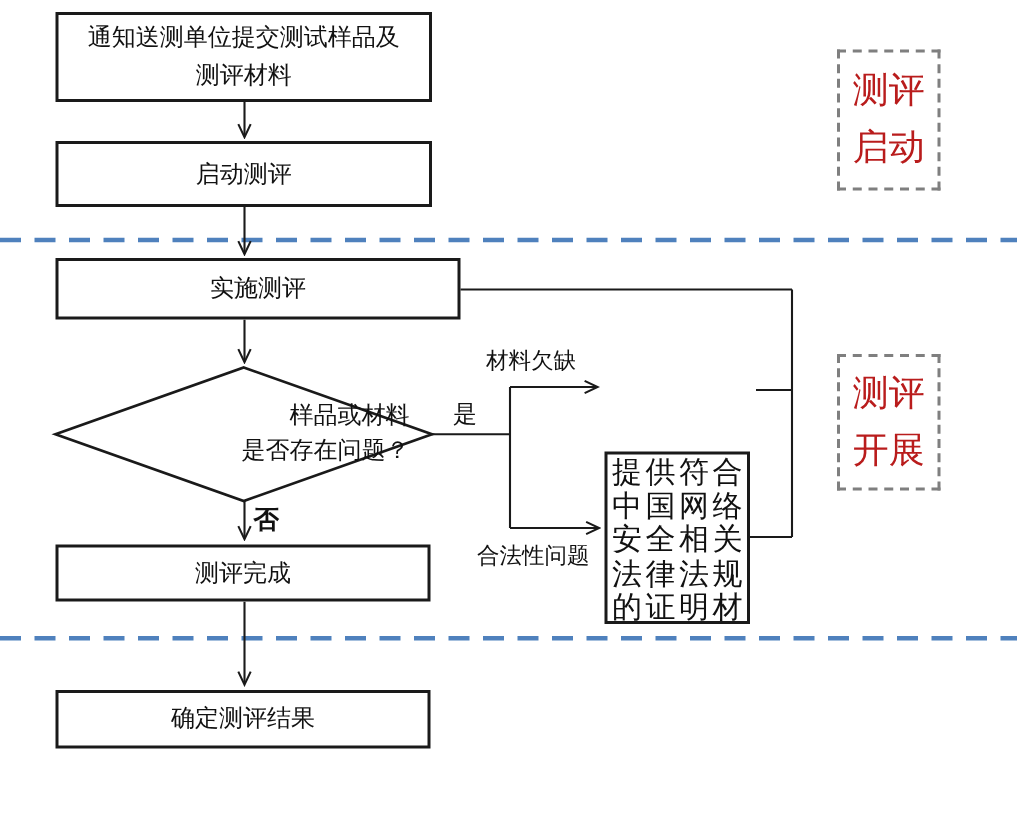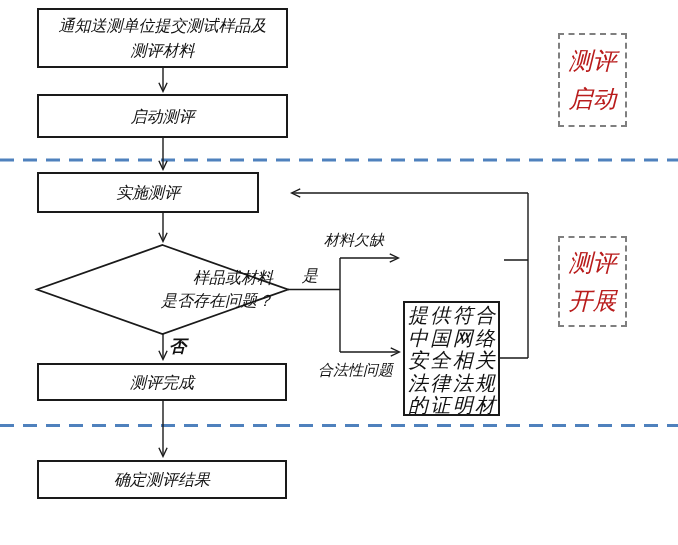--- a/index.html
+++ b/index.html
@@ -1,18 +1,18 @@
 <!DOCTYPE html>
 <html><head>
 <meta charset="utf-8">
 <style>
   html,body{margin:0;padding:0;background:#fff;}
   .stage{
     position:relative;width:678px;height:545px;background:#ffffff;overflow:hidden;
-    font-family:"Liberation Serif","DejaVu Serif",serif;color:#111;font-style:italic;
+    font-family:"Liberation Serif","DejaVu Serif",serif;color:#111;
   }
   .layer{position:absolute;left:0;top:0;width:678px;height:545px;}
   svg.layer{z-index:0;}
   .box{
     position:absolute;border:2px solid #1a1a1a;background:#fff;box-sizing:border-box;
     display:flex;align-items:center;justify-content:center;text-align:center;
     font-size:16px;line-height:25px;white-space:pre-line;z-index:2;
   }
   .box.thin{line-height:22px;}
   .proof-box{
@@ -62,21 +62,21 @@
 
     <path d="M504,260 H528 M500,358 H528 M528,358 V193" stroke="#1a1a1a" stroke-width="1.4" fill="none"></path>
     <path d="M528,193 H292" stroke="#1a1a1a" stroke-width="1.4" fill="none" marker-end="url(#arrow)"></path>
   </svg>
 
   <div class="box" style="left:37px;top:8px;width:251px;height:60px;">通知送测单位提交测试样品及
 测评材料</div>
 
   <div class="box" style="left:37px;top:94px;width:251px;height:44px;">启动测评</div>
 
-  <div class="box" style="left:37px;top:172px;width:222px;height:41px;">实施测评</div>
+  <div class="box" style="left:37px;top:172px;width:270px;height:41px;">实施测评</div>
 
   <div class="diamond-label" style="left:52px;top:266px;width:221px;">样品或材料
 是否存在问题？</div>
 
   <div class="box" style="left:37px;top:460px;width:250px;height:39px;">确定测评结果</div>
 
   <div class="box" style="left:37px;top:363px;width:250px;height:38px;">测评完成</div>
 
 
   <div class="proof-box" style="left:403px;top:301px;width:97px;height:115px;">提供符合中国网络安全相关法律法规的证明材料</div>

